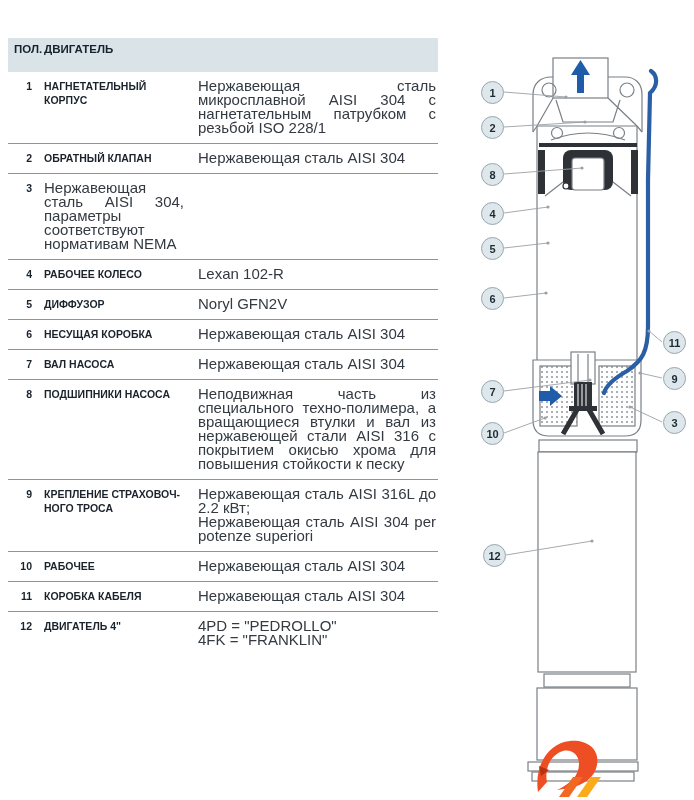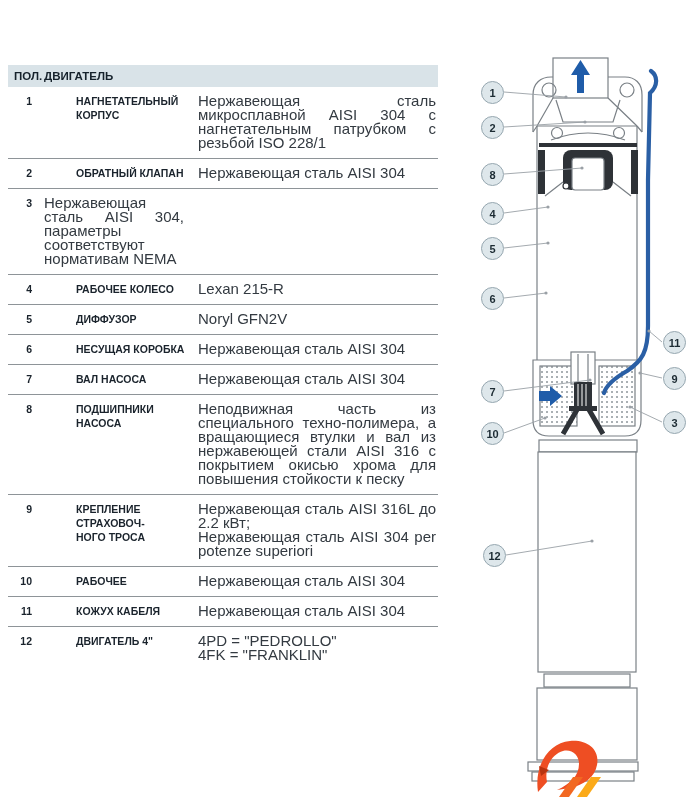--- a/index.html
+++ b/index.html
@@ -2,29 +2,29 @@
 <html><head>
 <meta charset="utf-8">
 <style>
   html,body{margin:0;padding:0;}
   body{font-family:"Liberation Sans",sans-serif;background:#fff;}
   .page{position:relative;width:694px;height:800px;background:#fff;overflow:hidden;}
 
   
   .spec-table{position:absolute;left:8px;top:38px;width:430px;z-index:2;}
   .thead{display:grid;grid-template-columns:30px 148px 1fr;background:#d9e3e8;
-         padding:5px 4px 5px 6px;font-weight:bold;font-size:11.5px;color:#16222c;
-         align-items:center;margin-top:27px;}
+         padding:5px 4px 17px 6px;font-weight:bold;font-size:11.5px;color:#16222c;
+         align-items:center;}
   .thead .h-pos{white-space:nowrap;}
   .trow{display:grid;grid-template-columns:16px 142px 1fr;column-gap:12px;
         padding:7px 0 8px 8px;border-bottom:1px solid #8e9498;}
   .trow:last-child{border-bottom:none;}
   .c-num{font-weight:bold;font-size:10.5px;color:#1a232c;text-align:right;line-height:14px;}
   .c-name{font-weight:bold;font-size:10.5px;color:#1a232c;line-height:14px;
-          white-space:pre-line;letter-spacing:0;margin-left:32px;}
+          white-space:pre-line;letter-spacing:0;}
   .c-desc{font-size:15px;color:#333a41;line-height:14px;text-align:justify;
           white-space:pre-line;padding-right:2px;}
 
   
   .diagram-svg{position:absolute;left:0;top:0;z-index:1;}
   .callout{position:absolute;width:23px;height:23px;border-radius:50%;
            background:#dee7eb;border:1px solid #96a7b0;box-sizing:border-box;
            display:flex;align-items:center;justify-content:center;
            font-size:11px;font-weight:bold;color:#1c2b33;z-index:3;}
 
@@ -173,21 +173,21 @@
       <span class="c-name">ОБРАТНЫЙ КЛАПАН</span>
       <span class="c-desc">Нержавеющая сталь AISI 304</span>
     </div>
     <div class="trow">
       <span class="c-num">3</span>
       <span class="c-desc">Нержавеющая сталь AISI 304, параметры соответствуют нормативам NEMA</span>
     </div>
     <div class="trow">
       <span class="c-num">4</span>
       <span class="c-name">РАБОЧЕЕ КОЛЕСО</span>
-      <span class="c-desc">Lexan 215-R</span>
+      <span class="c-desc">Lexan 102-R</span>
     </div>
     <div class="trow">
       <span class="c-num">5</span>
       <span class="c-name">ДИФФУЗОР</span>
       <span class="c-desc">Noryl GFN2V</span>
     </div>
     <div class="trow">
       <span class="c-num">6</span>
       <span class="c-name">НЕСУЩАЯ КОРОБКА</span>
       <span class="c-desc">Нержавеющая сталь AISI 304</span>
@@ -209,21 +209,21 @@
       <span class="c-desc">Нержавеющая сталь AISI 316L до 2.2 кВт;
 Нержавеющая сталь AISI 304 per potenze superiori</span>
     </div>
     <div class="trow">
       <span class="c-num">10</span>
       <span class="c-name">РАБОЧЕЕ</span>
       <span class="c-desc">Нержавеющая сталь AISI 304</span>
     </div>
     <div class="trow">
       <span class="c-num">11</span>
-      <span class="c-name">КОЖУХ КАБЕЛЯ</span>
+      <span class="c-name">КОРОБКА КАБЕЛЯ</span>
       <span class="c-desc">Нержавеющая сталь AISI 304</span>
     </div>
     <div class="trow">
       <span class="c-num">12</span>
       <span class="c-name">ДВИГАТЕЛЬ 4"</span>
       <span class="c-desc">4PD = "PEDROLLO"
 4FK =  "FRANKLIN"</span>
     </div>
   </div>
 

